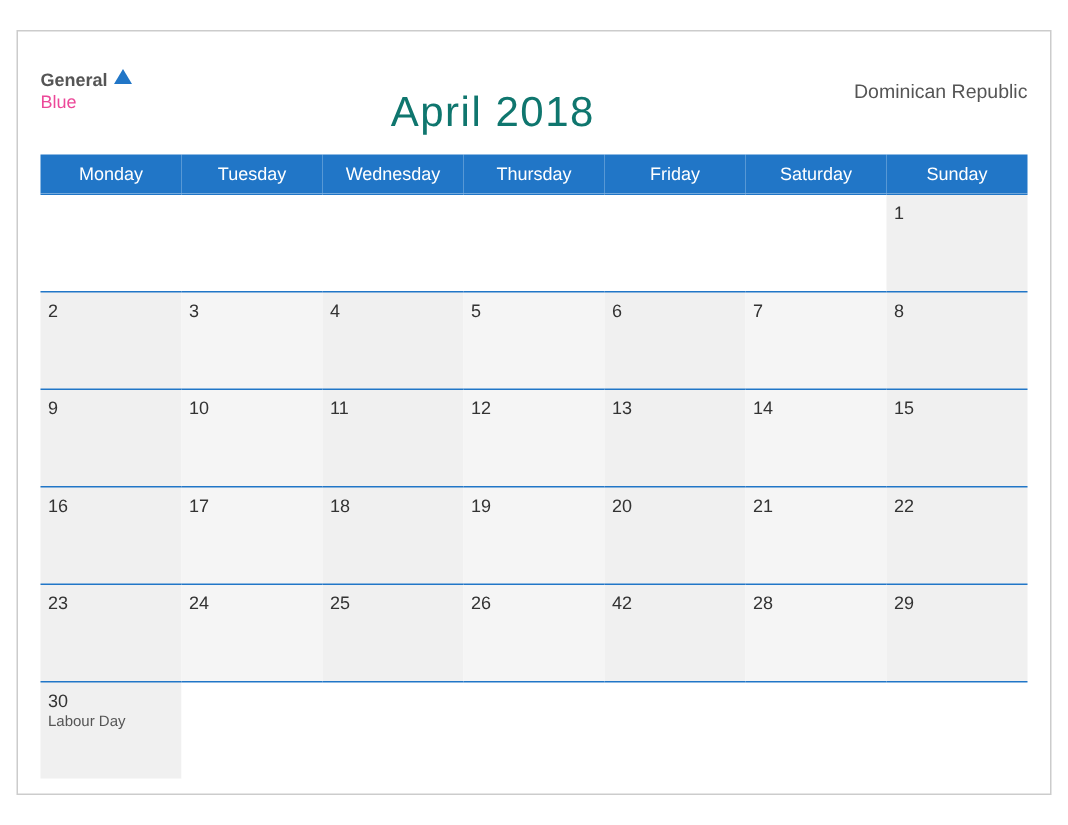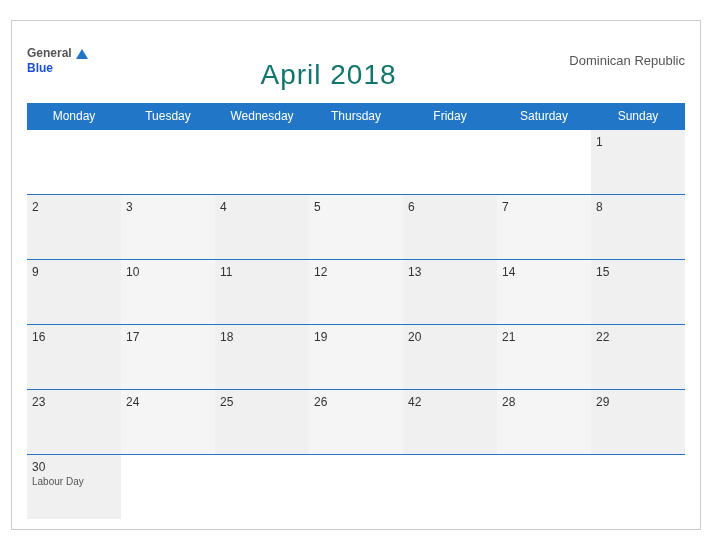--- a/index.html
+++ b/index.html
@@ -29,27 +29,27 @@
       flex-direction: column;
       font-size: 11px;
       line-height: 1.2;
     }
     .logo-general {
       color: #555;
       font-size: 12px;
       font-weight: bold;
     }
     .logo-blue {
-      color: #1d4ed8;
-      font-size: 12px;
-      font-weight: bold;
+      color: #ec4899;
+      font-size: 12px;
+      font-weight: normal;
     }
     .logo-line {
       display: flex;
-      align-items: center;
+      align-items: flex-start;
       gap: 2px;
     }
     .logo-triangle {
       width: 0;
       height: 0;
       border-left: 6px solid transparent;
       border-right: 6px solid transparent;
       border-bottom: 10px solid #2176c7;
       display: inline-block;
       margin-left: 2px;

